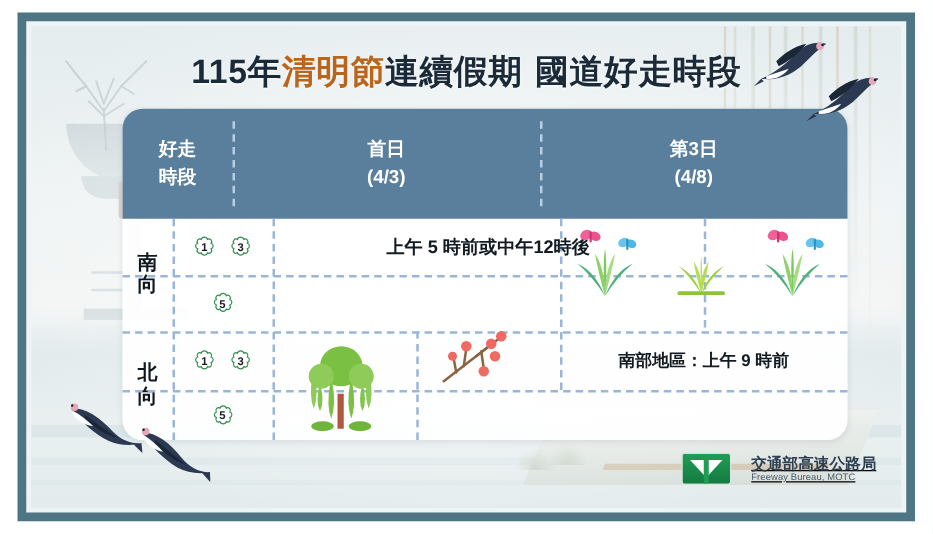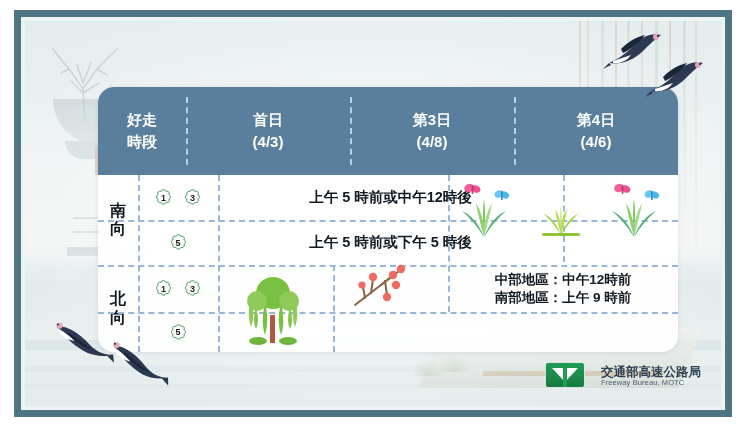--- a/index.html
+++ b/index.html
@@ -227,21 +227,21 @@
   .tree-art { position: absolute; left: 138px; top: 88px; width: 74px; height: 82px; }
   .branch-art { position: absolute; left: 253px; top: 88px; width: 62px; height: 46px; }
   .flora-art { position: absolute; left: 352px; top: 6px; width: 222px; height: 58px; }
 
   
   .swallow { position: absolute; }
 
   
   .logo {
     position: absolute; right: 20px; bottom: 18px;
-    display: flex; align-items: flex-end; gap: 16px;
+    display: flex; align-items: center; gap: 16px; text-decoration: underline;
   }
   .logo-mark {
     width: 40px; height: 26px; border-radius: 3px;
     background: linear-gradient(180deg,#1f9d55,#157a40);
     position: relative; overflow: hidden;
     border: 1px solid #d9e4df;
   }
   .logo-mark::before {
     content:''; position: absolute; left: 50%; top: 50%;
     transform: translate(-50%,-50%);
@@ -318,43 +318,41 @@
       <div class="water-band wb2"></div>
       <div class="water-band wb3"></div>
 
       <div class="terrace"></div>
       <div class="terrace2"></div>
       <div class="shrub" style="right:240px;"></div>
       <div class="daisy"></div>
 
       <div class="mist"></div>
 
+      <div class="title">
+        <span>115年</span><span class="hl">清明節</span><span>連續假期</span><span class="gap"></span><span>國道好走時段</span>
+      </div>
 
       <div class="table-wrap">
         <div class="tbl">
 
           <div class="thead">
             <div class="th th-label">
               <span>好走</span>
               <span>時段</span>
             </div>
             <div class="th th-day">
               <div class="th-sep"></div>
               <span>首日</span>
               <span>(4/3)</span>
             </div>
             <div class="th th-day">
               <div class="th-sep"></div>
               <span>第3日</span>
               <span>(4/8)</span>
-            </div>
-            <div class="th th-day">
-              <div class="th-sep"></div>
-              <span>第4日</span>
-              <span>(4/6)</span>
             </div>
           </div>
 
           <div class="tbody">
 
             <div class="dir-label dir-south">
               <span>南</span>
               <span>向</span>
             </div>
             <div class="dir-label dir-north">
@@ -399,21 +397,20 @@
               <div class="cell c-road">
                 <div class="shields">
                   <div class="shield">
                     <svg viewBox="0 0 22 22">
                         <path d="M11 2c1.6 0 2.6 1 2.9 2.1 1-.6 2.4-.4 3.2.5.8.9.8 2.2.1 3.1 1.1.4 1.9 1.4 1.9 2.6s-.8 2.2-1.9 2.6c.7.9.7 2.2-.1 3.1-.8.9-2.2 1.1-3.2.5C13.6 17.6 12.6 18.6 11 18.6s-2.6-1-2.9-2.1c-1 .6-2.4.4-3.2-.5-.8-.9-.8-2.2-.1-3.1C3.7 12.5 2.9 11.5 2.9 10.3s.8-2.2 1.9-2.6c-.7-.9-.7-2.2.1-3.1.8-.9 2.2-1.1 3.2-.5C8.4 3 9.4 2 11 2z" fill="#ffffff" stroke="#2f8f4e" stroke-width="1.1"></path>
                       </svg>
                     <span class="num">5</span>
                   </div>
                 </div>
               </div>
-              <div class="cell" style="width:345px;">上午 5 時前或下午 5 時後</div>
               <div class="cell" style="flex:1;"></div>
             </div>
 
             <div class="row r3">
               <div class="cell c-dir"></div>
               <div class="cell c-road">
                 <div class="shields">
                   <div class="shield">
                     <svg viewBox="0 0 22 22">
                         <path d="M11 2c1.6 0 2.6 1 2.9 2.1 1-.6 2.4-.4 3.2.5.8.9.8 2.2.1 3.1 1.1.4 1.9 1.4 1.9 2.6s-.8 2.2-1.9 2.6c.7.9.7 2.2-.1 3.1-.8.9-2.2 1.1-3.2.5C13.6 17.6 12.6 18.6 11 18.6s-2.6-1-2.9-2.1c-1 .6-2.4.4-3.2-.5-.8-.9-.8-2.2-.1-3.1C3.7 12.5 2.9 11.5 2.9 10.3s.8-2.2 1.9-2.6c-.7-.9-.7-2.2.1-3.1.8-.9 2.2-1.1 3.2-.5C8.4 3 9.4 2 11 2z" fill="#ffffff" stroke="#2f8f4e" stroke-width="1.1"></path>
@@ -424,21 +421,20 @@
                     <svg viewBox="0 0 22 22">
                         <path d="M11 2c1.6 0 2.6 1 2.9 2.1 1-.6 2.4-.4 3.2.5.8.9.8 2.2.1 3.1 1.1.4 1.9 1.4 1.9 2.6s-.8 2.2-1.9 2.6c.7.9.7 2.2-.1 3.1-.8.9-2.2 1.1-3.2.5C13.6 17.6 12.6 18.6 11 18.6s-2.6-1-2.9-2.1c-1 .6-2.4.4-3.2-.5-.8-.9-.8-2.2-.1-3.1C3.7 12.5 2.9 11.5 2.9 10.3s.8-2.2 1.9-2.6c-.7-.9-.7-2.2.1-3.1.8-.9 2.2-1.1 3.2-.5C8.4 3 9.4 2 11 2z" fill="#ffffff" stroke="#2f8f4e" stroke-width="1.1"></path>
                       </svg>
                     <span class="num">3</span>
                   </div>
                 </div>
               </div>
               <div class="cell" style="width:115px;"></div>
               <div class="cell" style="width:115px;"></div>
               <div class="cell" style="flex:1; flex-direction:column; line-height:1.3; font-size:13.5px;">
-                <span>中部地區：中午12時前</span>
                 <span>南部地區：上午 9 時前</span>
               </div>
             </div>
 
             <div class="row r4">
               <div class="cell c-dir"></div>
               <div class="cell c-road">
                 <div class="shields">
                   <div class="shield">
                     <svg viewBox="0 0 22 22">

